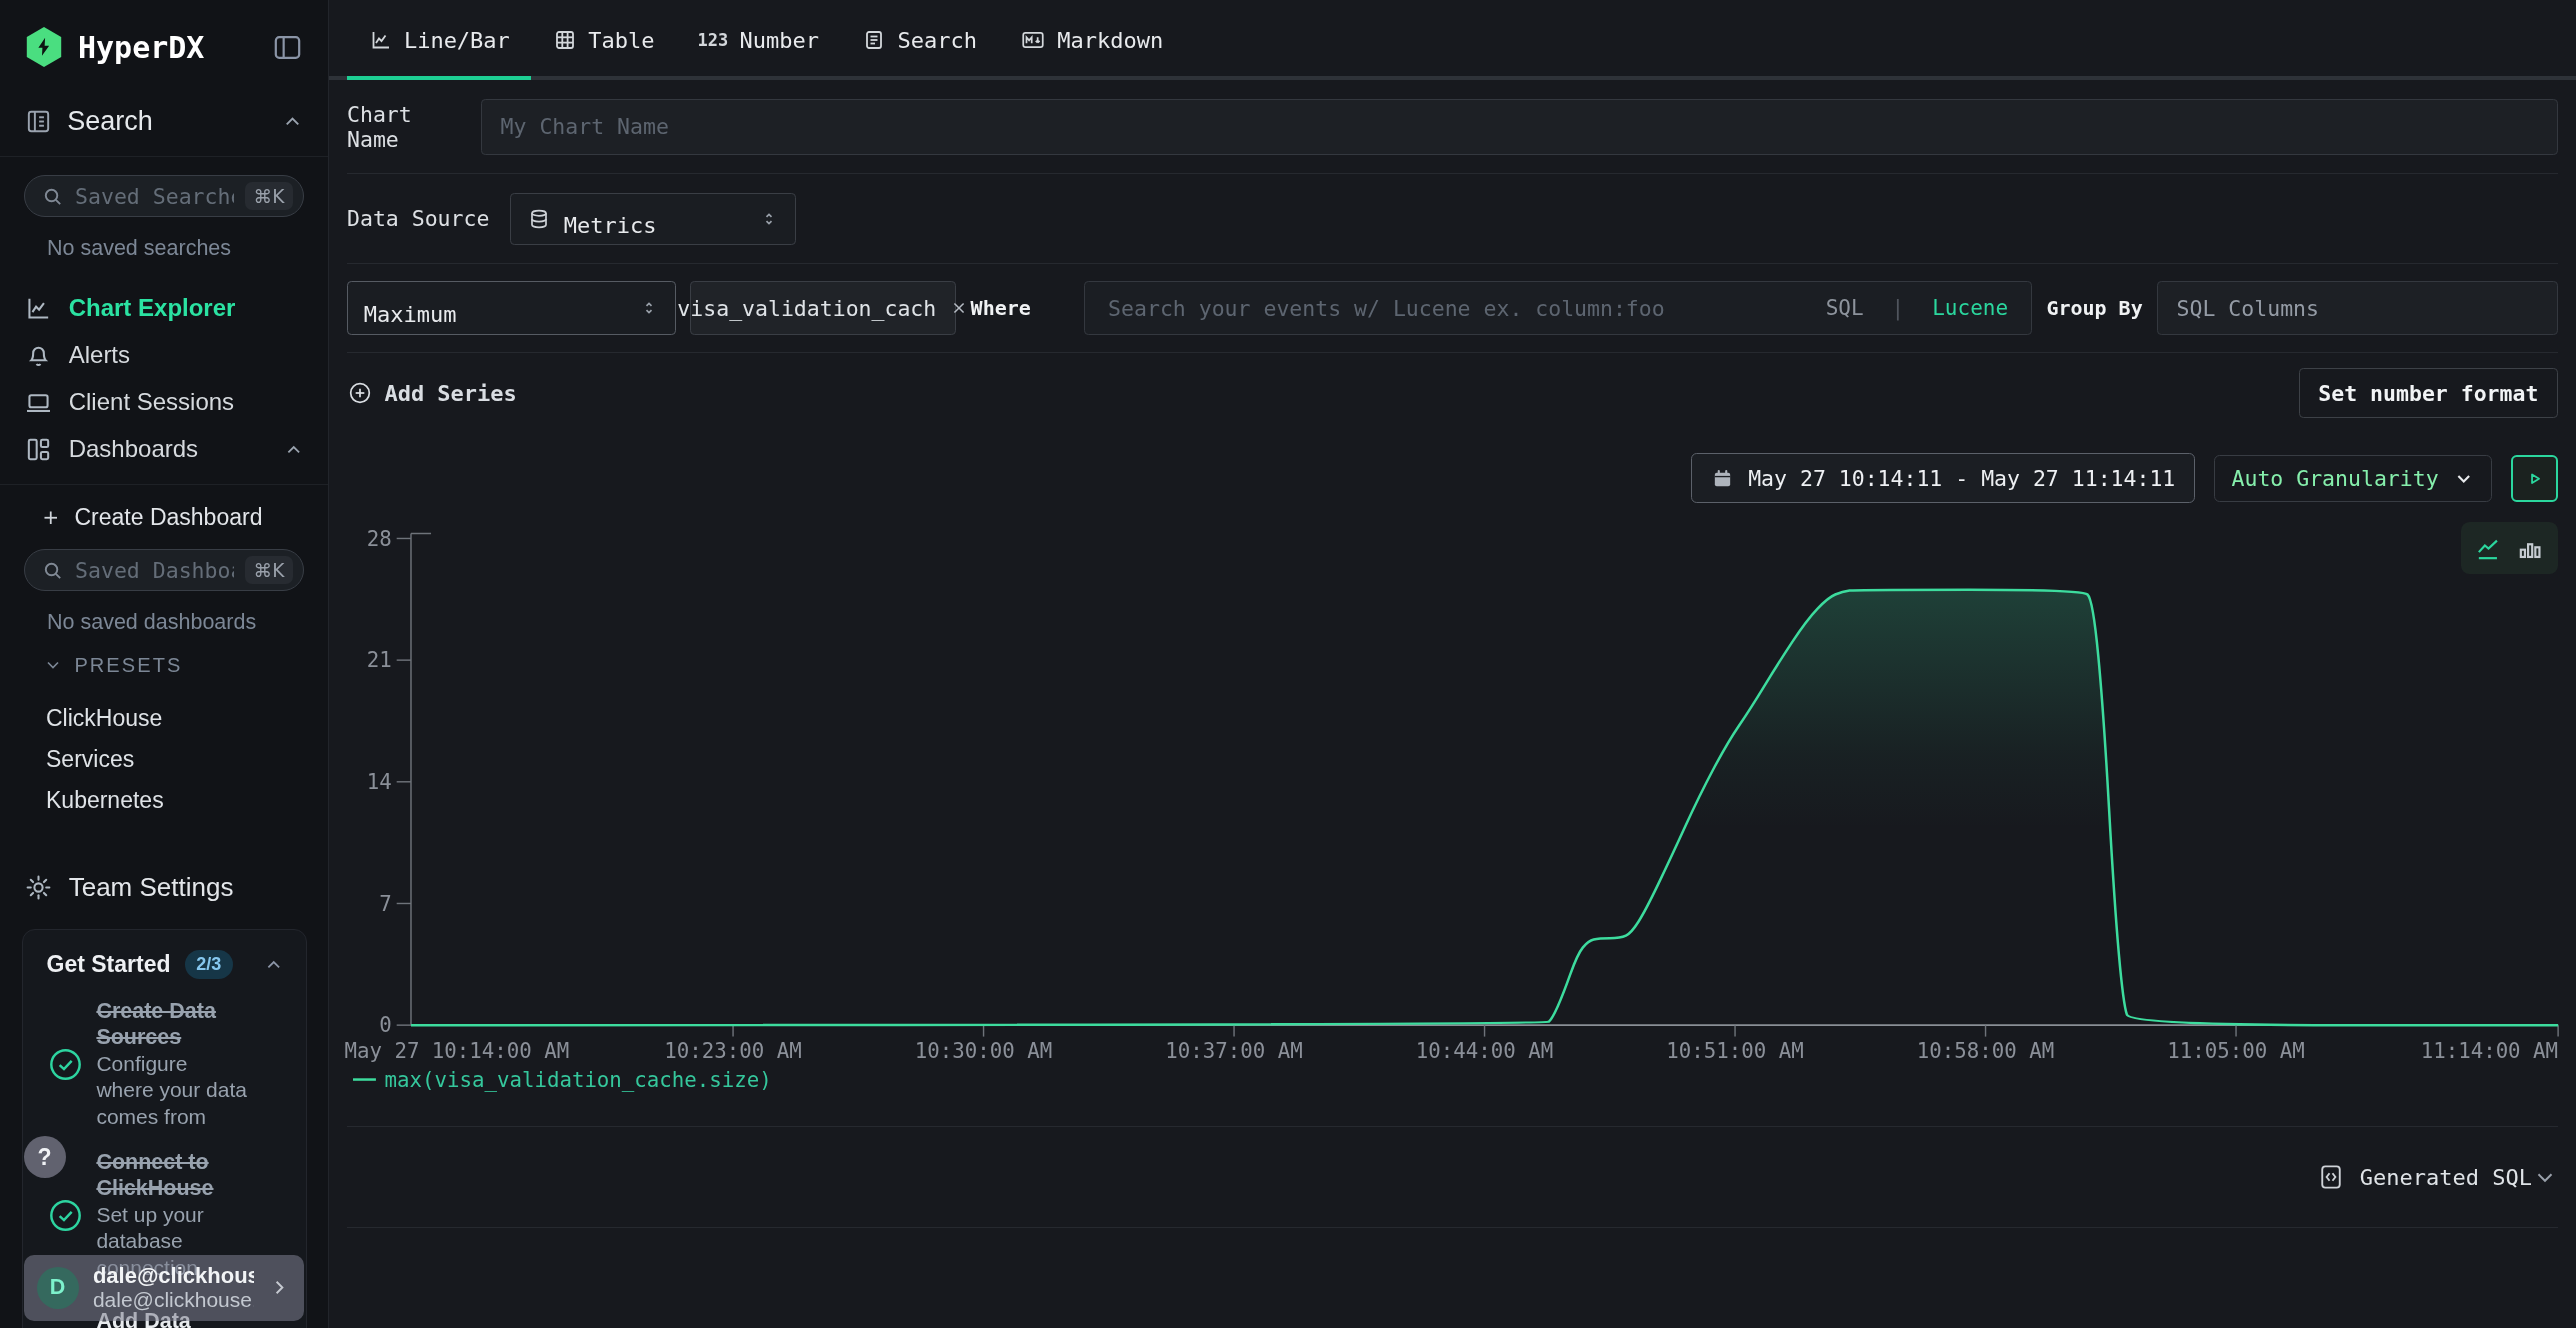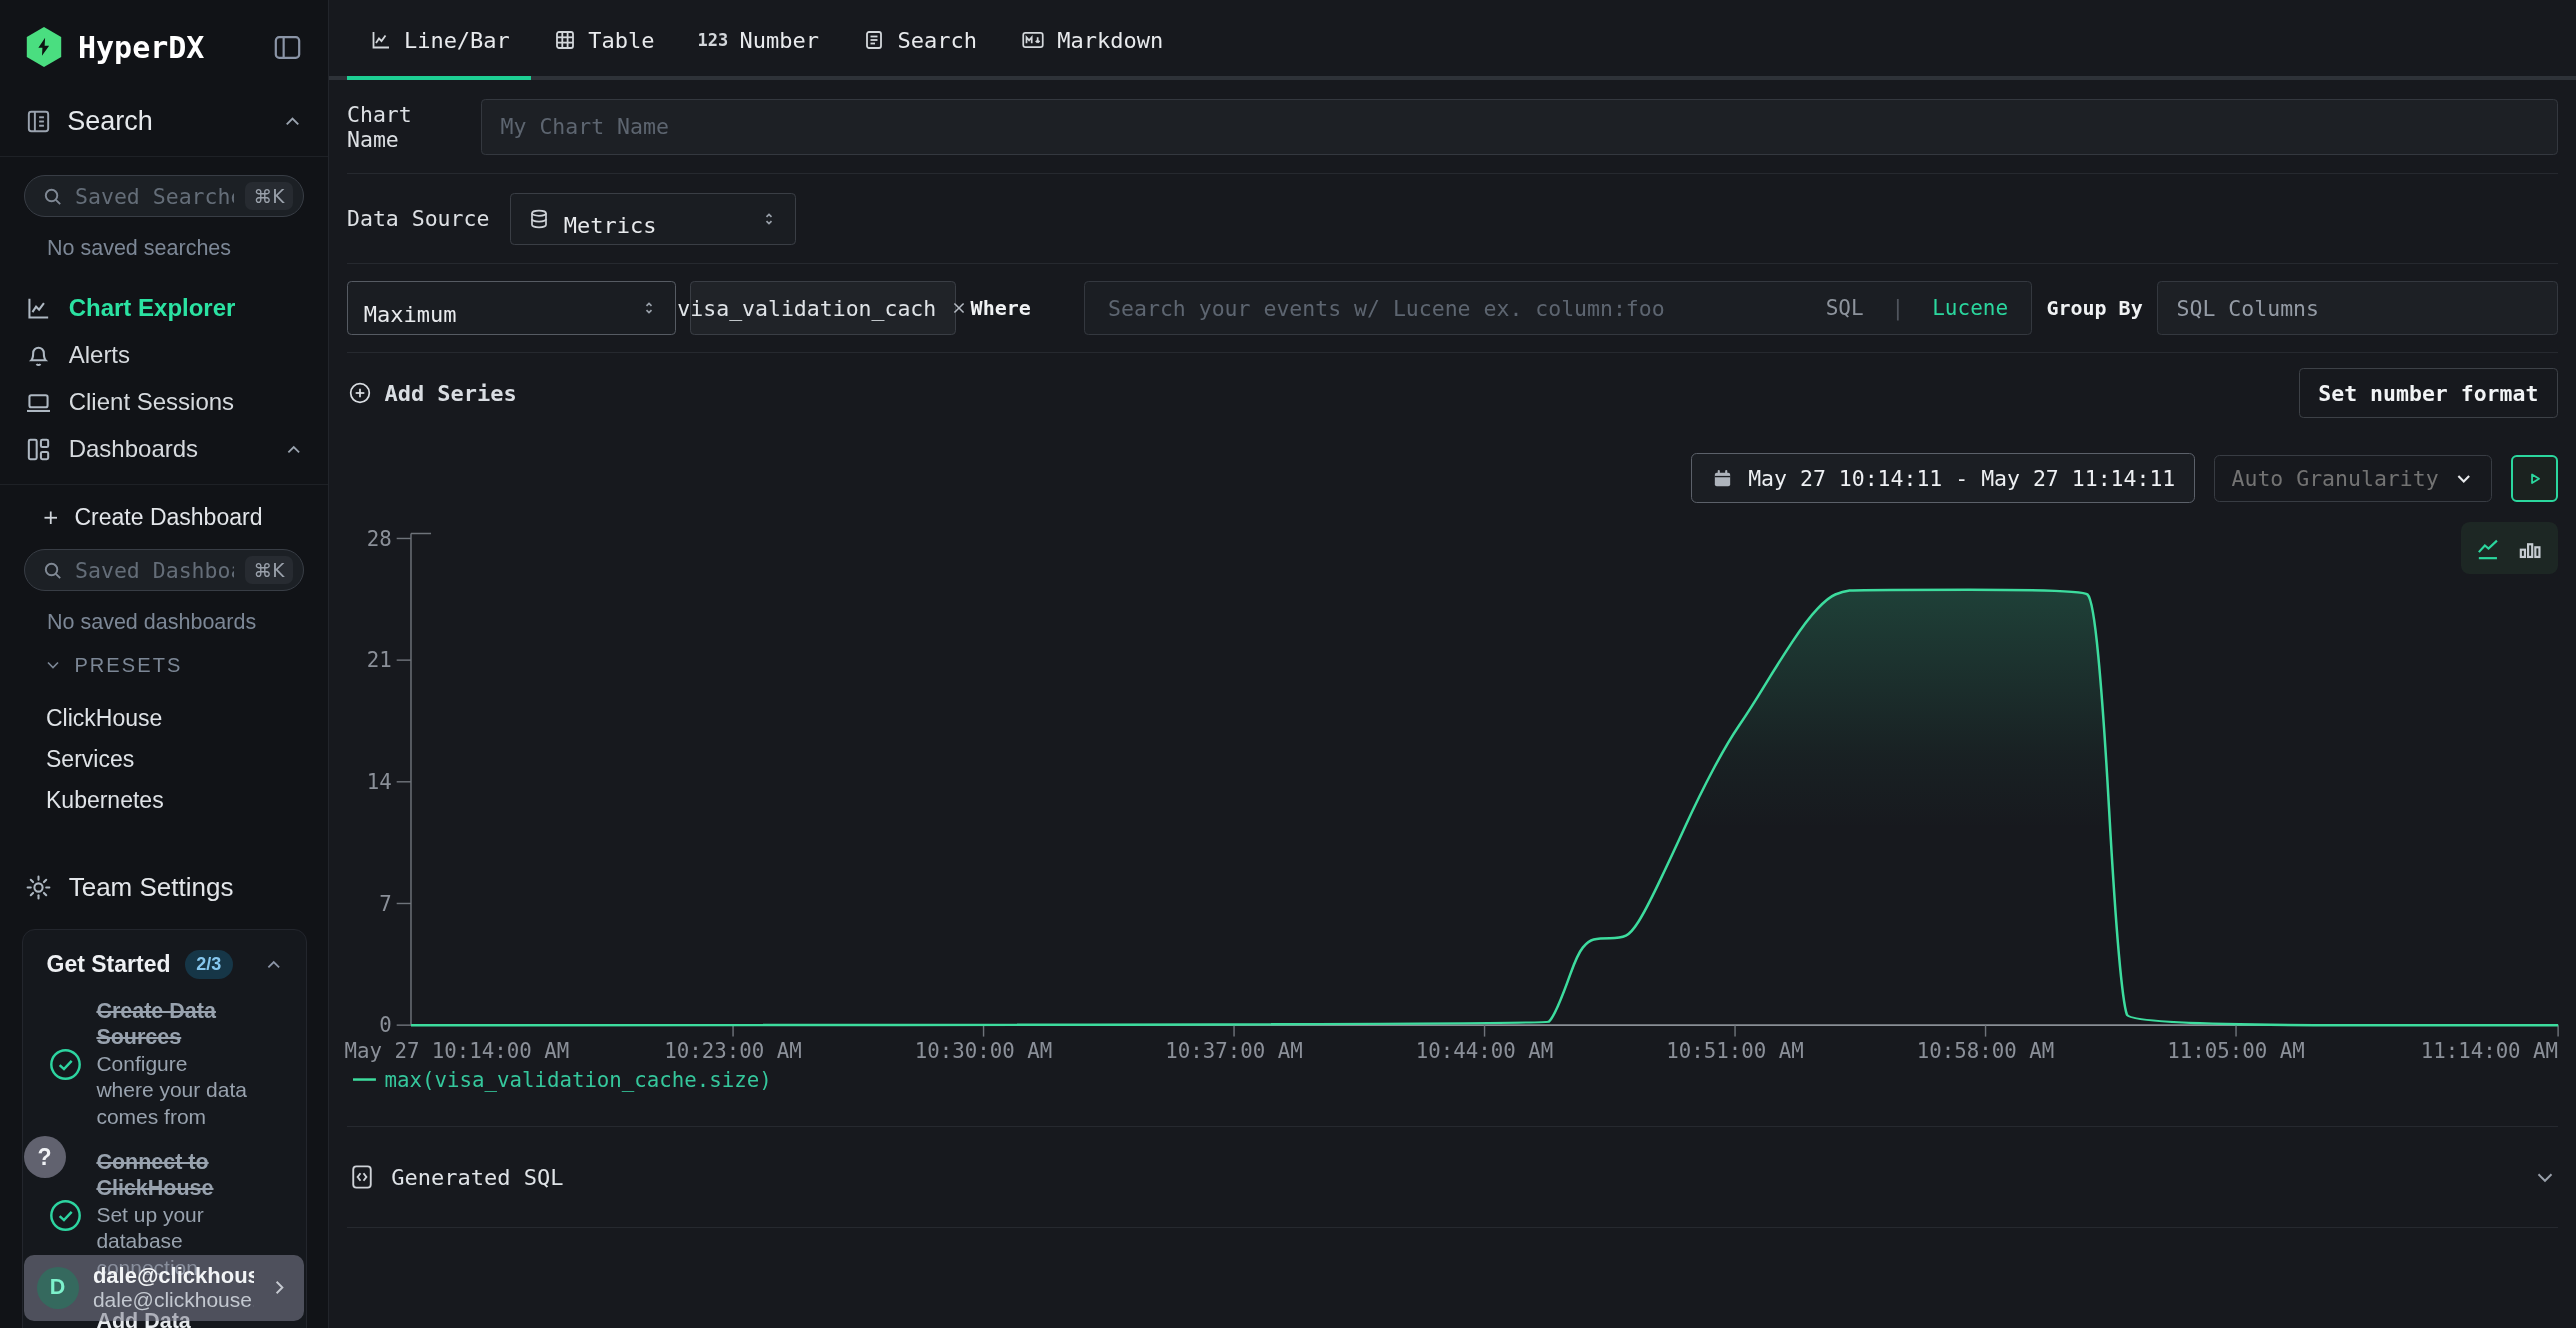--- a/index.html
+++ b/index.html
@@ -116,27 +116,27 @@
   .btn { border:1.4px solid #3d4147; border-radius:4.3px; background:#17191e; padding:11.4px 18.6px;
          font-family:"DejaVu Sans Mono", monospace; font-weight:bold; font-size:21.5px; color:#f2f4f6; cursor:pointer; }
 
   .chart-region { position:relative; height:693px; }
   .chart-controls { position:absolute; top:20px; right:18px; display:flex; align-items:center; gap:18.6px; z-index:3; }
   .date-box { height:50px; border:1.4px solid #5c616a; border-radius:5.7px; background:#1b1e23;
               display:flex; align-items:center; gap:14.3px; padding:0 18.6px; cursor:pointer; }
   .date-box .t { font-family:"DejaVu Sans Mono", monospace; font-size:21.5px; color:#eef0f3; }
   .gran-box { height:47px; border:1.4px solid #383c43; border-radius:5.7px; display:flex; align-items:center;
               gap:14.3px; padding:0 17px; cursor:pointer; }
-  .gran-box .t { font-family:"DejaVu Sans Mono", monospace; font-size:21.5px; color:#737373; }
+  .gran-box .t { font-family:"DejaVu Sans Mono", monospace; font-size:21.5px; color:#86efac; }
   .play-btn { width:47px; height:47px; border:2.1px solid #2bd79e; border-radius:5.7px; background:#1b221f;
               display:flex; align-items:center; justify-content:center; cursor:pointer; }
   .charttype-toggle { position:absolute; top:89px; right:18px; background:#1d2724; border-radius:8.6px;
                       padding:11.4px 13px; display:flex; align-items:center; gap:13px; z-index:3; }
   #chart-svg { position:absolute; left:14.3px; top:86px; }
-  .gensql-row { display:flex; align-items:center; justify-content:space-between; padding:0 18px; height:100px; }
+  .gensql-row { display:flex; align-items:center; justify-content:flex-end; padding:0 18px; height:100px; }
   .gensql-left { display:flex; align-items:center; gap:14.3px; cursor:pointer; }
   .gensql-left .t { font-family:"DejaVu Sans Mono", monospace; font-size:22px; color:#dfe3e7; }
 </style>
 </head>
 <body>
 
 <aside class="sidebar">
   <div class="logo-row">
     <div class="logo-hex">
       <svg class="ic" width="21.5" height="21.5" viewBox="0 0 24 24" fill="#0e1512">

